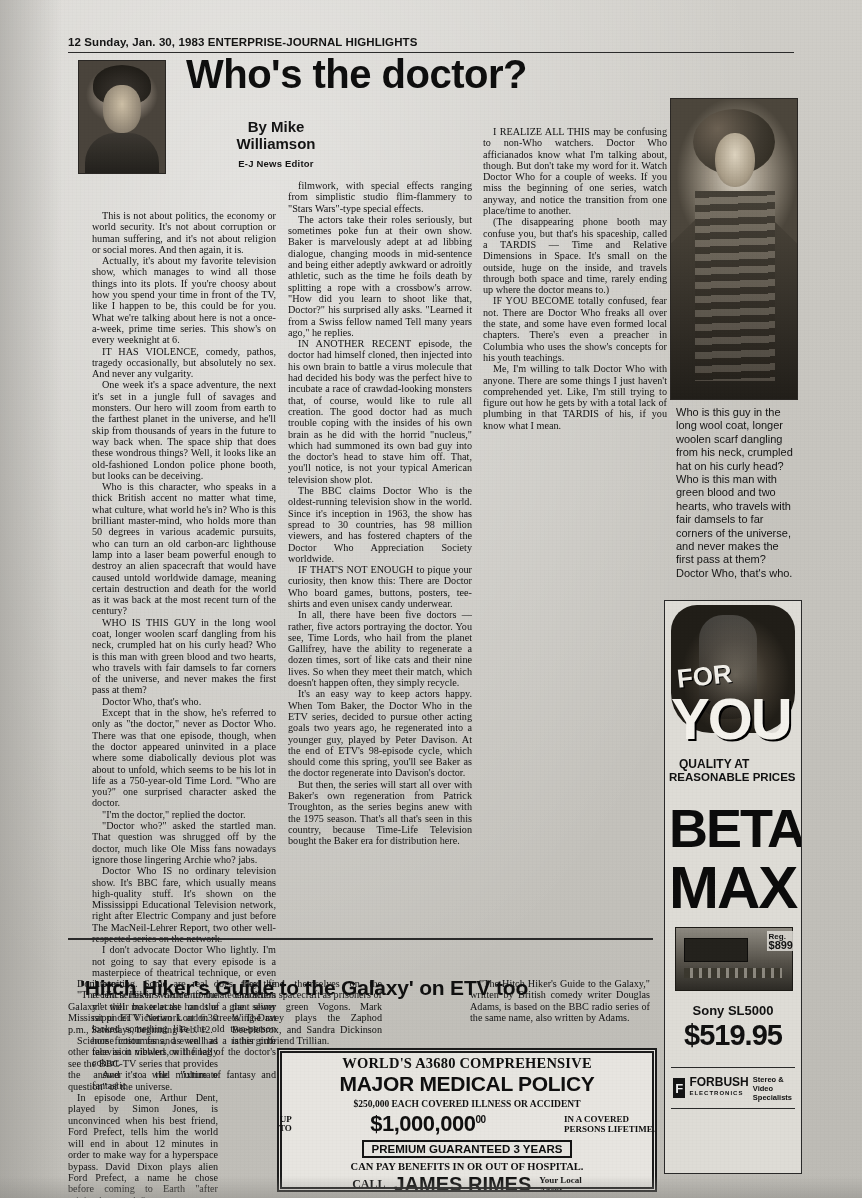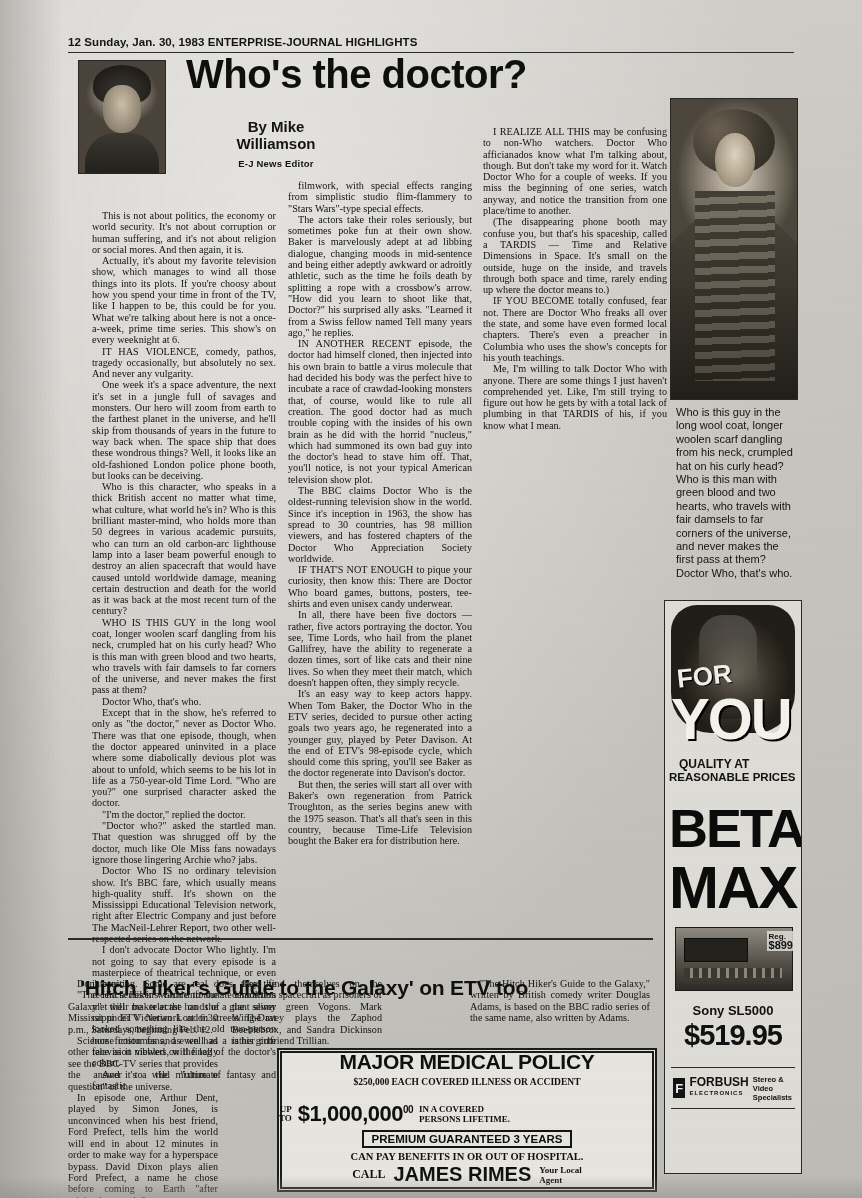--- a/index.html
+++ b/index.html
@@ -194,21 +194,21 @@
     box-shadow: inset 0 0 0 1px #e7e5e0, inset 0 0 0 3px #1c1c1c;
     text-align: center;
     font-family: "Liberation Serif", serif;
     color: #101010;
     overflow: hidden;
   }
   .ad-medical .m1 { font-size: 14.5px; font-weight: bold; margin-top: 5px; letter-spacing: .2px; }
   .ad-medical .m2 { font-family: "Liberation Sans", sans-serif; font-size: 21px; font-weight: bold; letter-spacing: -0.3px; margin-top: 0px; }
   .ad-medical .m3 { font-size: 9.5px; font-weight: bold; margin-top: 3px; }
   .ad-medical .m4row {
-    display: flex; align-items: center; justify-content: flex-start; gap: 6px; margin-top: 14px;
+    display: flex; align-items: center; justify-content: space-between; gap: 6px; margin-top: 2px;
   }
   .ad-medical .m4a { font-size: 9px; font-weight: bold; line-height: 9px; text-align: right; }
   .ad-medical .m4b { font-family: "Liberation Sans", sans-serif; font-size: 22px; font-weight: bold; letter-spacing: -0.5px; }
   .ad-medical .m4b sup { font-size: 10px; vertical-align: super; }
   .ad-medical .m4c { font-size: 9px; font-weight: bold; line-height: 10px; text-align: left; }
   .ad-medical .m5 {
     display: inline-block; margin-top: 3px; padding: 1px 8px;
     border: 2px solid #141414; font-family: "Liberation Sans", sans-serif;
     font-size: 11.5px; font-weight: bold;
   }
@@ -397,20 +397,21 @@
       <p>In episode one, Arthur Dent, played by Simon Jones, is unconvinced when his best friend, Ford Prefect, tells him the world will end in about 12 minutes in order to make way for a hyperspace bypass. David Dixon plays alien Ford Prefect, a name he chose before coming to Earth "after minimal research."</p>
     </div>
   <div class="hhcol" id="hh2">
       <p>they find themselves on the demolition spacecraft as prisoners of the slimy green Vogons. Mark Wing-Davey plays the Zaphod Beeblebrox, and Sandra Dickinson is his girlfriend Trillian.</p>
     </div>
   <div class="hhcol" id="hh3">
       <p>"The Hitch Hiker's Guide to the Galaxy," written by British comedy writer Douglas Adams, is based on the BBC radio series of the same name, also written by Adams.</p>
     </div>
 
   <div class="ad-medical">
+    <div class="m1">WORLD'S A3680 COMPREHENSIVE</div>
     <div class="m2">MAJOR MEDICAL POLICY</div>
     <div class="m3">$250,000 EACH COVERED ILLNESS OR ACCIDENT</div>
     <div class="m4row">
       <div class="m4a" style="white-space: pre-line;">UP
 TO</div>
       <div class="m4b">
         <span>$1,000,000</span><sup>00</sup>
       </div>
       <div class="m4c" style="white-space: pre-line;">IN A COVERED
 PERSONS LIFETIME.</div>

